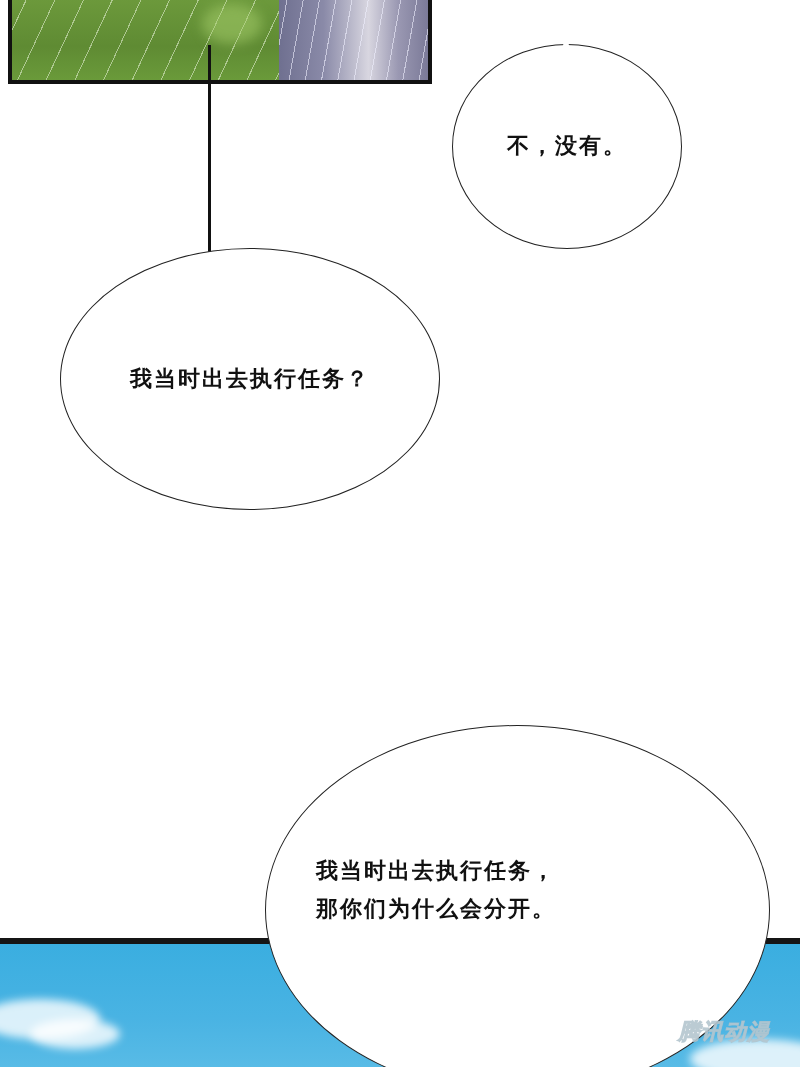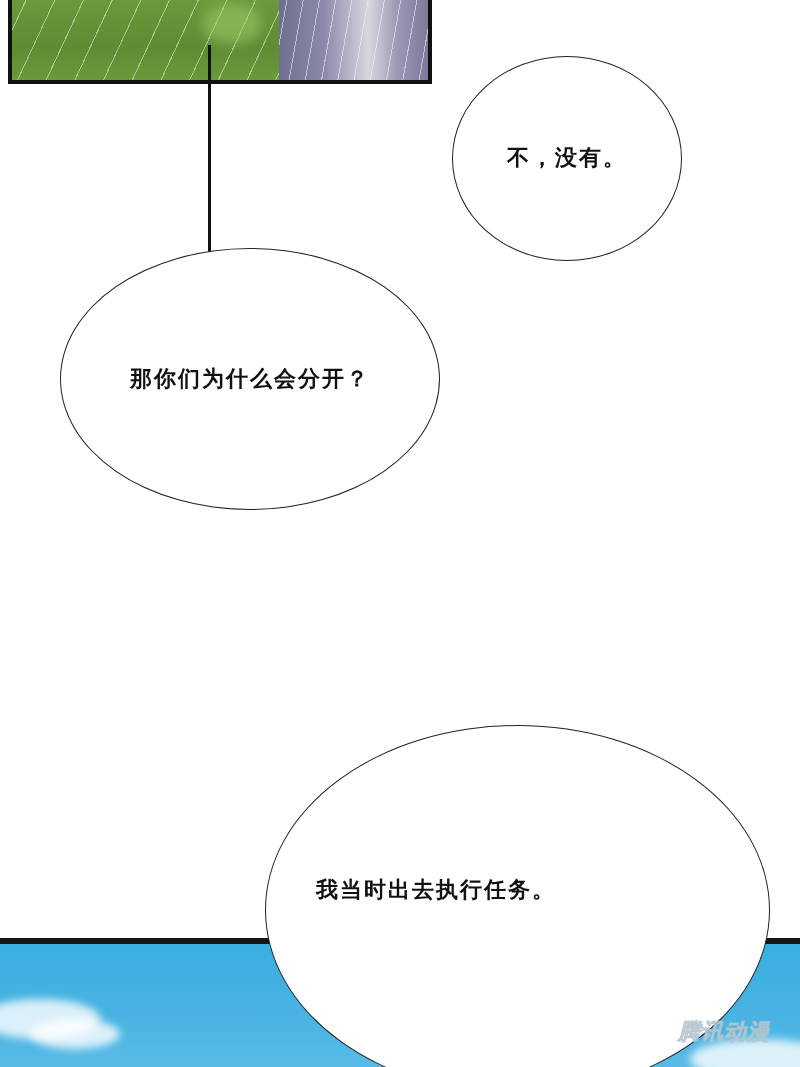--- a/index.html
+++ b/index.html
@@ -12,21 +12,21 @@
                 linear-gradient(180deg,#6d9a3c,#5f8b33 60%,#6a9a3a); }
   .grass-glow { position:absolute; left:190px; top:8px; width:60px; height:40px; border-radius:50%;
     background:rgba(170,210,110,0.5); filter:blur(6px); }
   .cloak { position:absolute; left:267px; top:0; right:0; height:100%;
     background: repeating-linear-gradient(100deg, rgba(255,255,255,0) 0 8px, rgba(240,240,255,0.6) 8px 9px, rgba(255,255,255,0) 9px 16px),
                 linear-gradient(90deg,#6f7090,#8a8aa8 30%,#d8d6e0 60%,#9a98b2 80%,#7b7a98); }
   .tail-line { position:absolute; left:208px; top:45px; width:3px; height:210px; background:#111; }
   .bubble { position:absolute; background:#fff; border:1.5px solid #222; border-radius:50%;
     display:flex; align-items:center; justify-content:center; box-sizing:border-box; }
   .bubble-text { font-weight:bold; color:#111; font-size:22px; letter-spacing:2px; line-height:1.75; }
-  .b1 { left:452px; top:56px; width:230px; height:205px; }
+  .b1 { left:452px; top:44px; width:230px; height:205px; }
   .b1-tail { position:absolute; left:562px; top:32px; width:0; height:0;
     border-left:4px solid transparent; border-right:4px solid transparent; border-bottom:18px solid #fff; z-index:3; }
   .b2 { left:60px; top:248px; width:380px; height:262px; }
   .b3 { left:265px; top:725px; width:505px; height:370px; justify-content:flex-start; }
   .b3 .bubble-text { padding-left:50px; padding-top:0; margin-top:-40px; }
   .panel-bottom { position:absolute; left:0; top:938px; width:800px; height:129px;
     border-top:6px solid #151515; box-sizing:border-box;
     background: linear-gradient(180deg,#3aaee0,#49b3e3 60%,#58bbe6); overflow:hidden; }
   .cloud { position:absolute; background:rgba(255,255,255,0.8); border-radius:50%; filter:blur(4px); }
   .watermark { position:absolute; right:30px; bottom:20px; font-size:22px; font-weight:bold;
@@ -43,28 +43,29 @@
 </div>
 
 <div class="tail-line"></div>
 
 <div class="bubble b1">
   <div class="bubble-text">不，没有。</div>
 </div>
 <div class="b1-tail"></div>
 
 <div class="bubble b2">
-  <div class="bubble-text">那你们为什么会分开？</div>
+  <div class="bubble-text">我当时出去执行任务？</div>
 </div>
 
 <div class="panel-bottom">
   <div class="cloud" style="left:-20px;top:55px;width:120px;height:40px;"></div>
   <div class="cloud" style="left:30px;top:75px;width:90px;height:30px;"></div>
   <div class="cloud" style="left:690px;top:95px;width:140px;height:40px;"></div>
 </div>
 
 <div class="bubble b3" style="z-index:4;">
   <div class="bubble-text">
-    <div>我当时出去执行任务。</div>
+    <div>我当时出去执行任务，</div>
+    <div>那你们为什么会分开。</div>
   </div>
 </div>
 
 <div class="watermark">腾讯动漫</div>
 
 </body></html>

